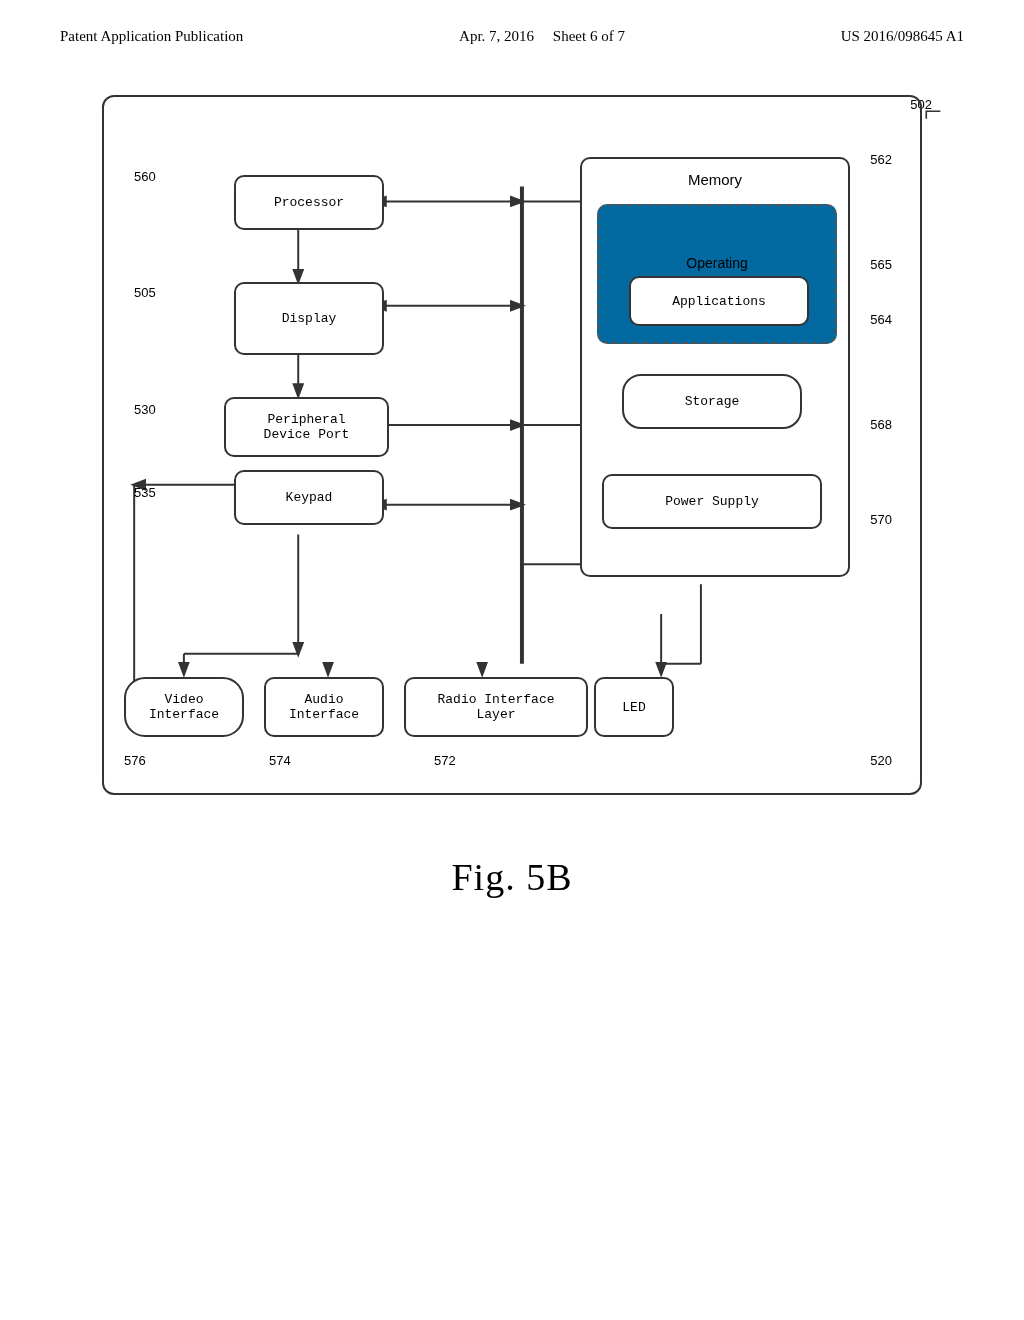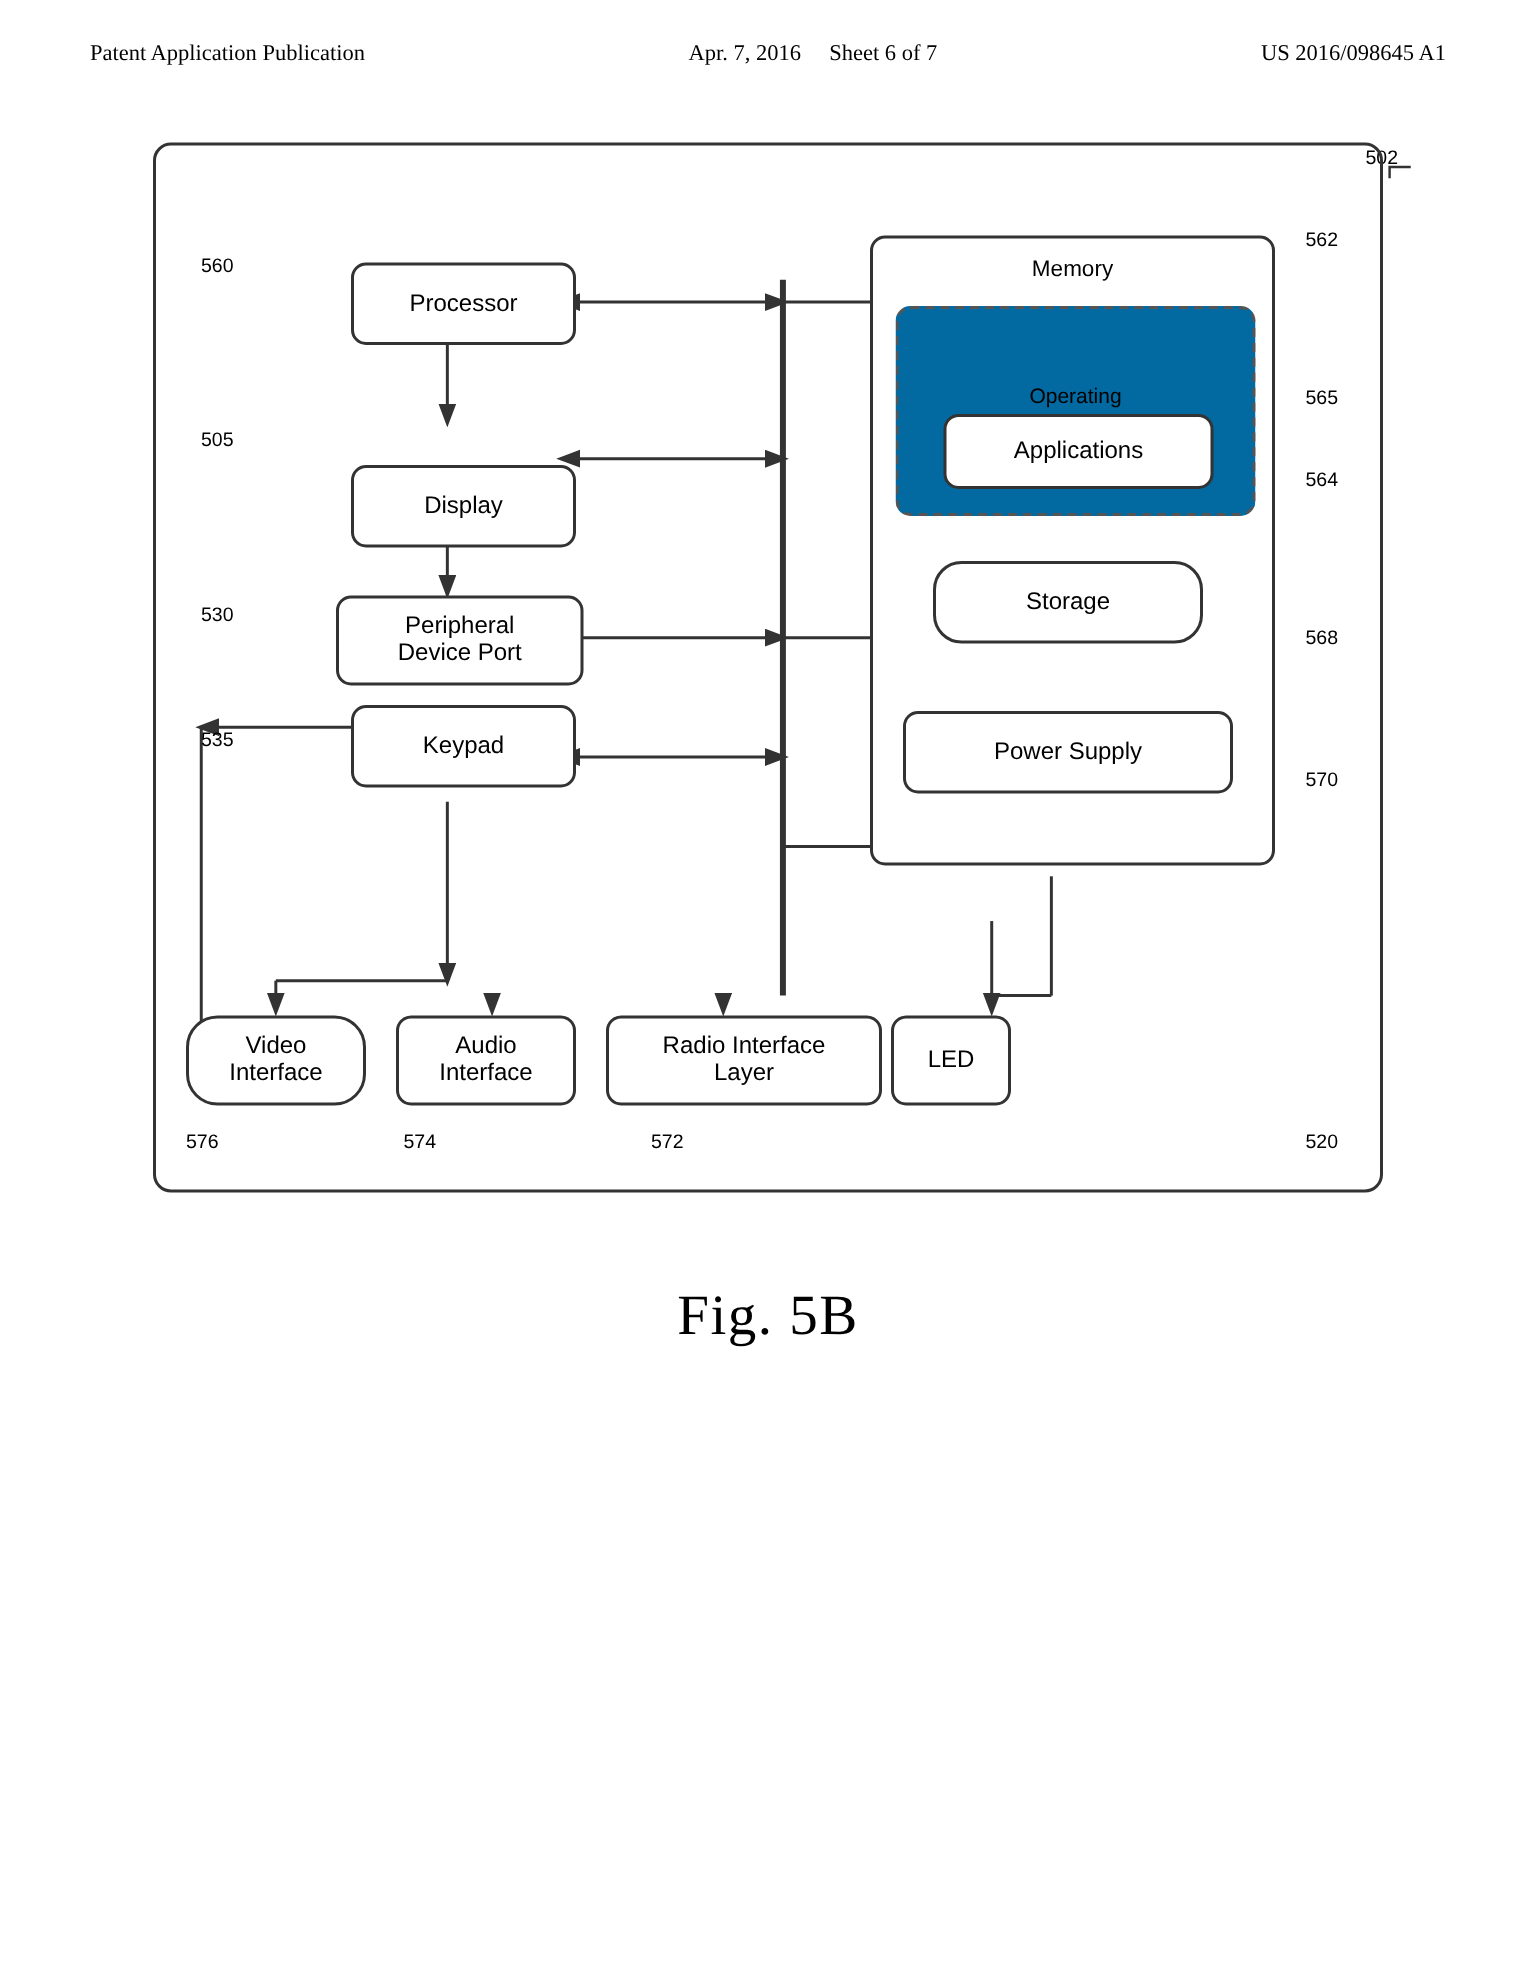--- a/index.html
+++ b/index.html
@@ -56,22 +56,22 @@
 
     
     .comp-box {
       border: 2px solid #333;
       border-radius: 10px;
       background: #fff;
       display: flex;
       align-items: center;
       justify-content: center;
       text-align: center;
-      font-size: 16px;
-      font-family: Liberation Sans, sans-serif;
+      font-size: 13px;
+      font-family: Liberation Mono, monospace;
       position: absolute;
     }
 
     
     .dashed-box {
       border: 2px dashed #555;
       border-radius: 10px;
       position: absolute;
       background: #0369a1;
     }
@@ -173,21 +173,21 @@
     </div>
 
     <div class="comp-box" style="left: 130px; top: 78px; width: 150px; height: 55px;">
       <span>Processor</span>
     </div>
 
     <div class="ref" style="left: 30px; top: 188px;">
       <span>505</span>
     </div>
 
-    <div class="comp-box" style="left: 130px; top: 185px; width: 150px; height: 55px; margin-top: 28px;">
+    <div class="comp-box" style="left: 130px; top: 185px; width: 150px; height: 73px;">
       <span>Display</span>
     </div>
 
     <div class="ref" style="left: 30px; top: 305px;">
       <span>530</span>
     </div>
 
     <div class="comp-box" style="left: 120px; top: 300px; width: 165px; height: 60px;">
       <span style="white-space:pre-line;">Peripheral
 Device Port</span>

